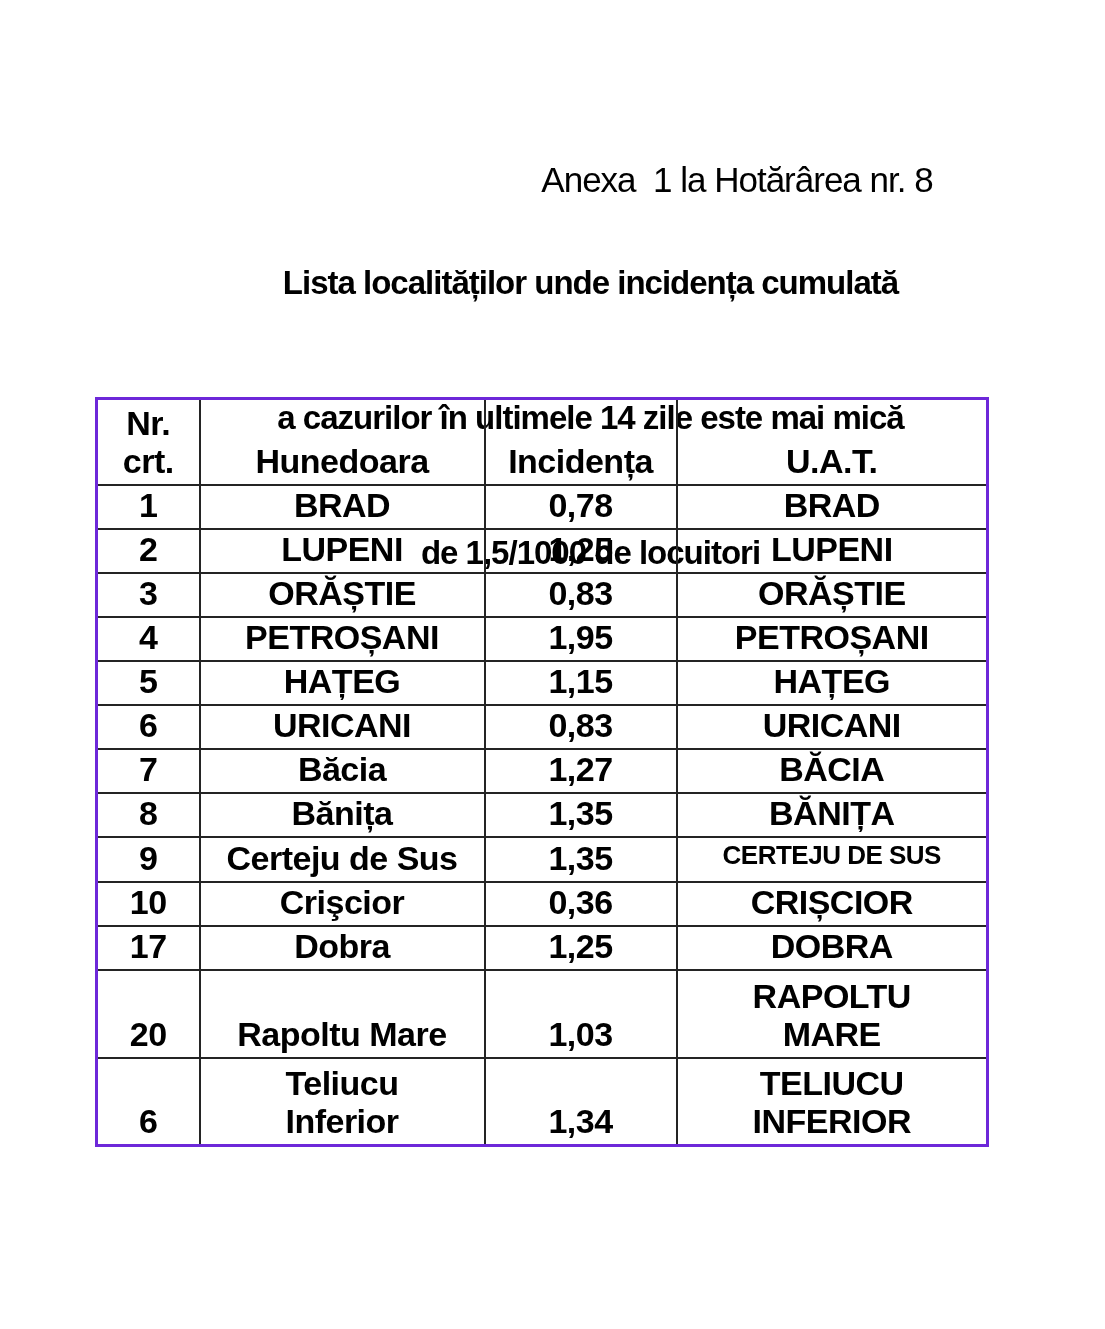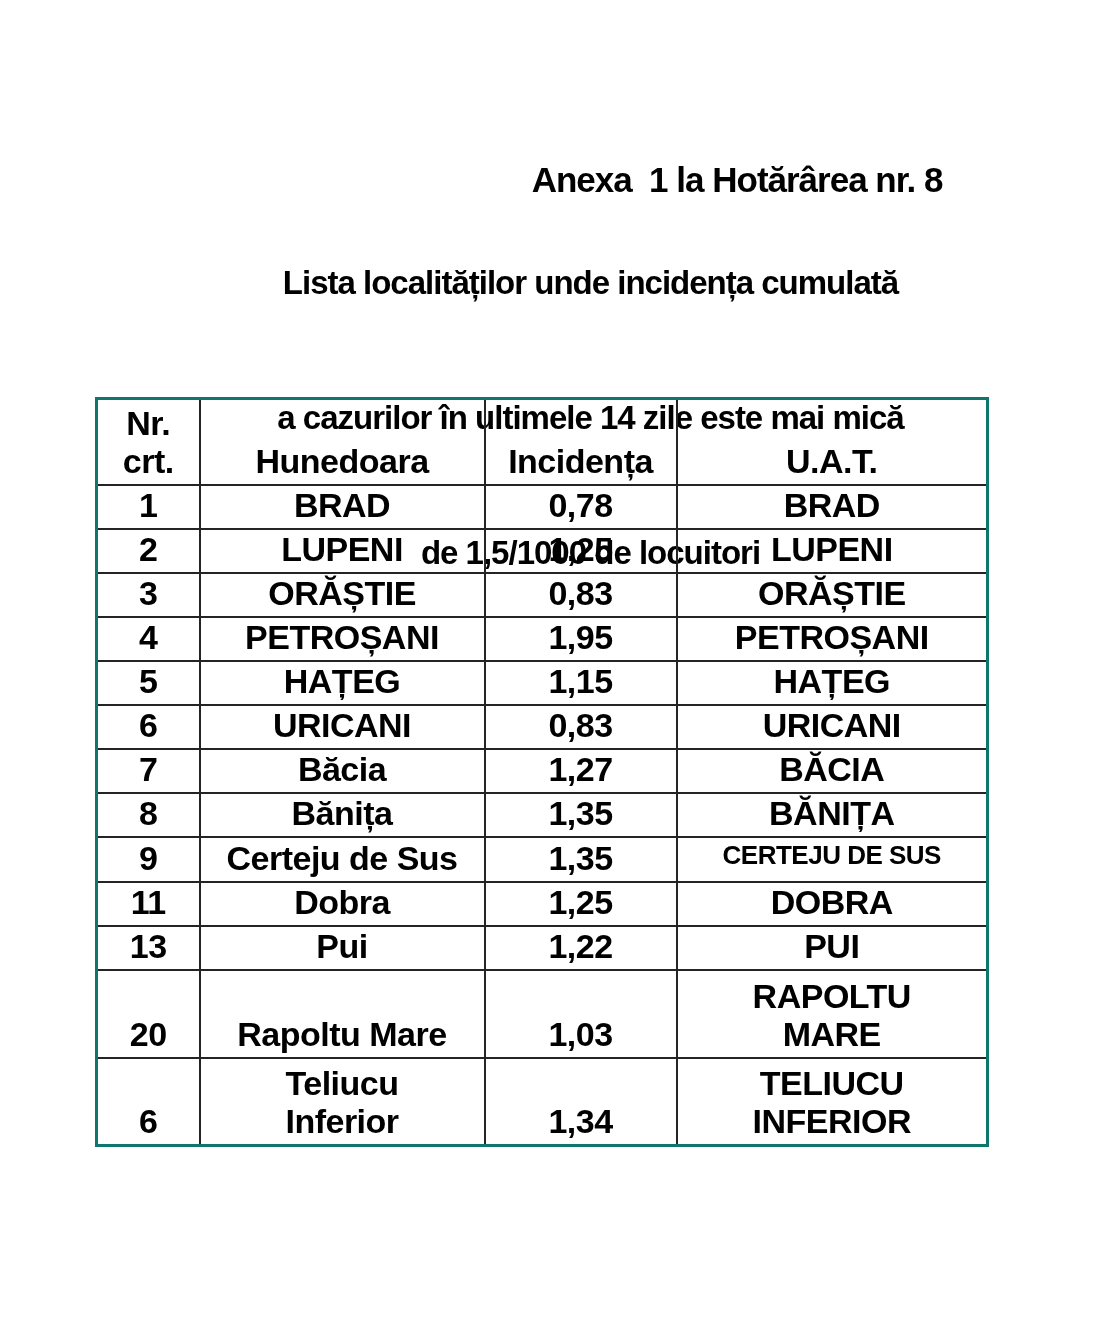--- a/index.html
+++ b/index.html
@@ -8,41 +8,41 @@
     background:#ffffff;
     position:relative;
     overflow:hidden;
     font-family:"Liberation Sans", sans-serif;
     color:#000;
   }
   .annex-block{
     position:absolute;
     top:50px;left:498px;width:478px;
     text-align:center;
-    font-size:35px;font-weight:bold;
+    font-size:35px;font-weight:normal;
     line-height:52px;
     letter-spacing:-1px;
     white-space:pre-wrap;
   }
   .title-block{
     position:absolute;
     top:170px;left:38px;width:1105px;
     text-align:center;
     font-size:33px;font-weight:bold;
     line-height:45px;
     letter-spacing:-1px;
     white-space:pre-wrap;
   }
   table.loc-table{
     position:absolute;
     left:95px;top:397px;
     width:891px;
     border-collapse:collapse;
     table-layout:fixed;
-    border:3px solid #0f766e;
+    border:3px solid #6d28d9;
   }
   .loc-table th,.loc-table td{
     border:2px solid #242424;
     text-align:center;
     vertical-align:bottom;
     padding:0 6px 4px 6px;
     font-size:34px;
     font-weight:bold;
     line-height:38px;
     letter-spacing:-0.5px;
@@ -136,30 +136,30 @@
         <td>1,35</td>
         <td>BĂNIȚA</td>
       </tr>
       <tr>
         <td>9</td>
         <td>Certeju de Sus</td>
         <td>1,35</td>
         <td class="small">CERTEJU DE SUS</td>
       </tr>
       <tr>
-        <td>11</td>
+        <td>10</td>
+        <td>Crişcior</td>
+        <td>0,36</td>
+        <td>CRIȘCIOR</td>
+      </tr>
+      <tr>
+        <td>17</td>
         <td>Dobra</td>
         <td>1,25</td>
         <td>DOBRA</td>
-      </tr>
-      <tr>
-        <td>13</td>
-        <td>Pui</td>
-        <td>1,22</td>
-        <td>PUI</td>
       </tr>
       <tr class="tall">
         <td>20</td>
         <td>Rapoltu Mare</td>
         <td>1,03</td>
         <td>RAPOLTU
 MARE</td>
       </tr>
       <tr class="tall">
         <td>6</td>

